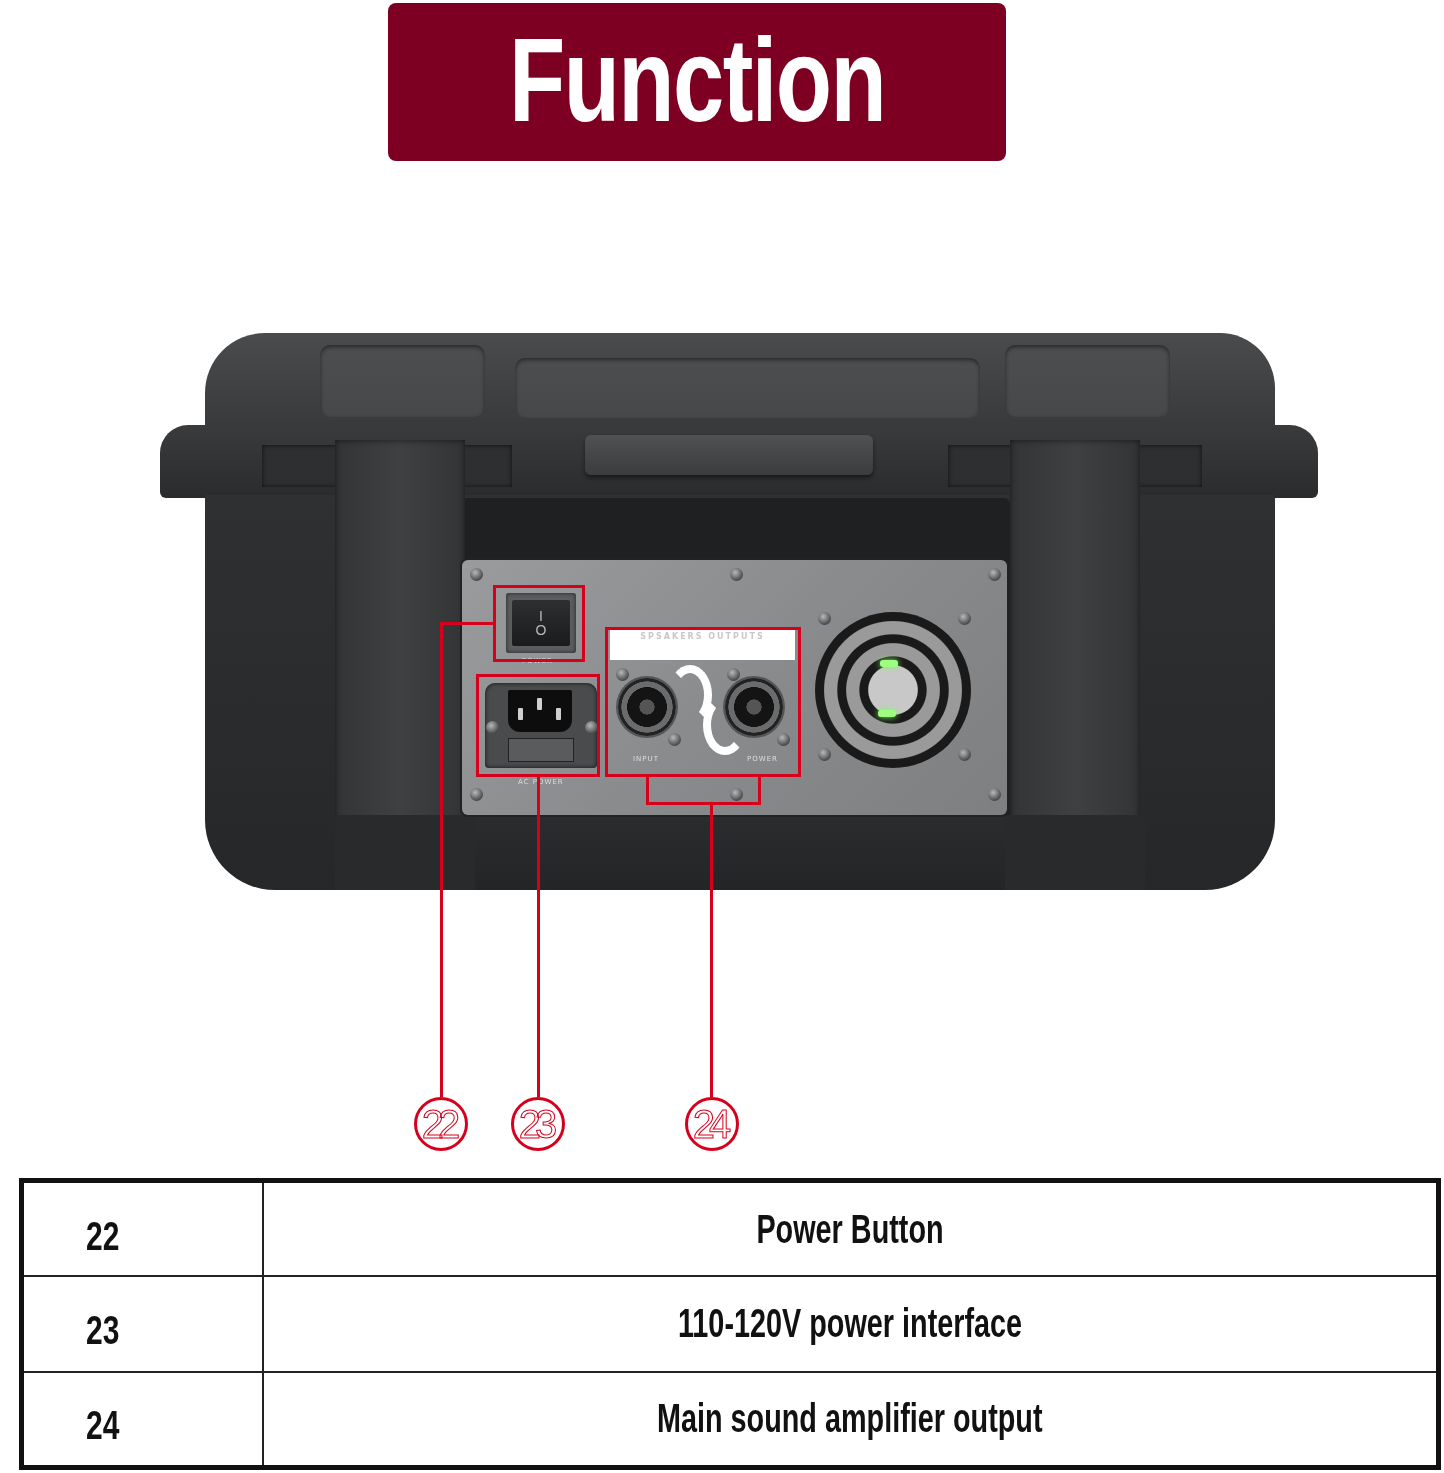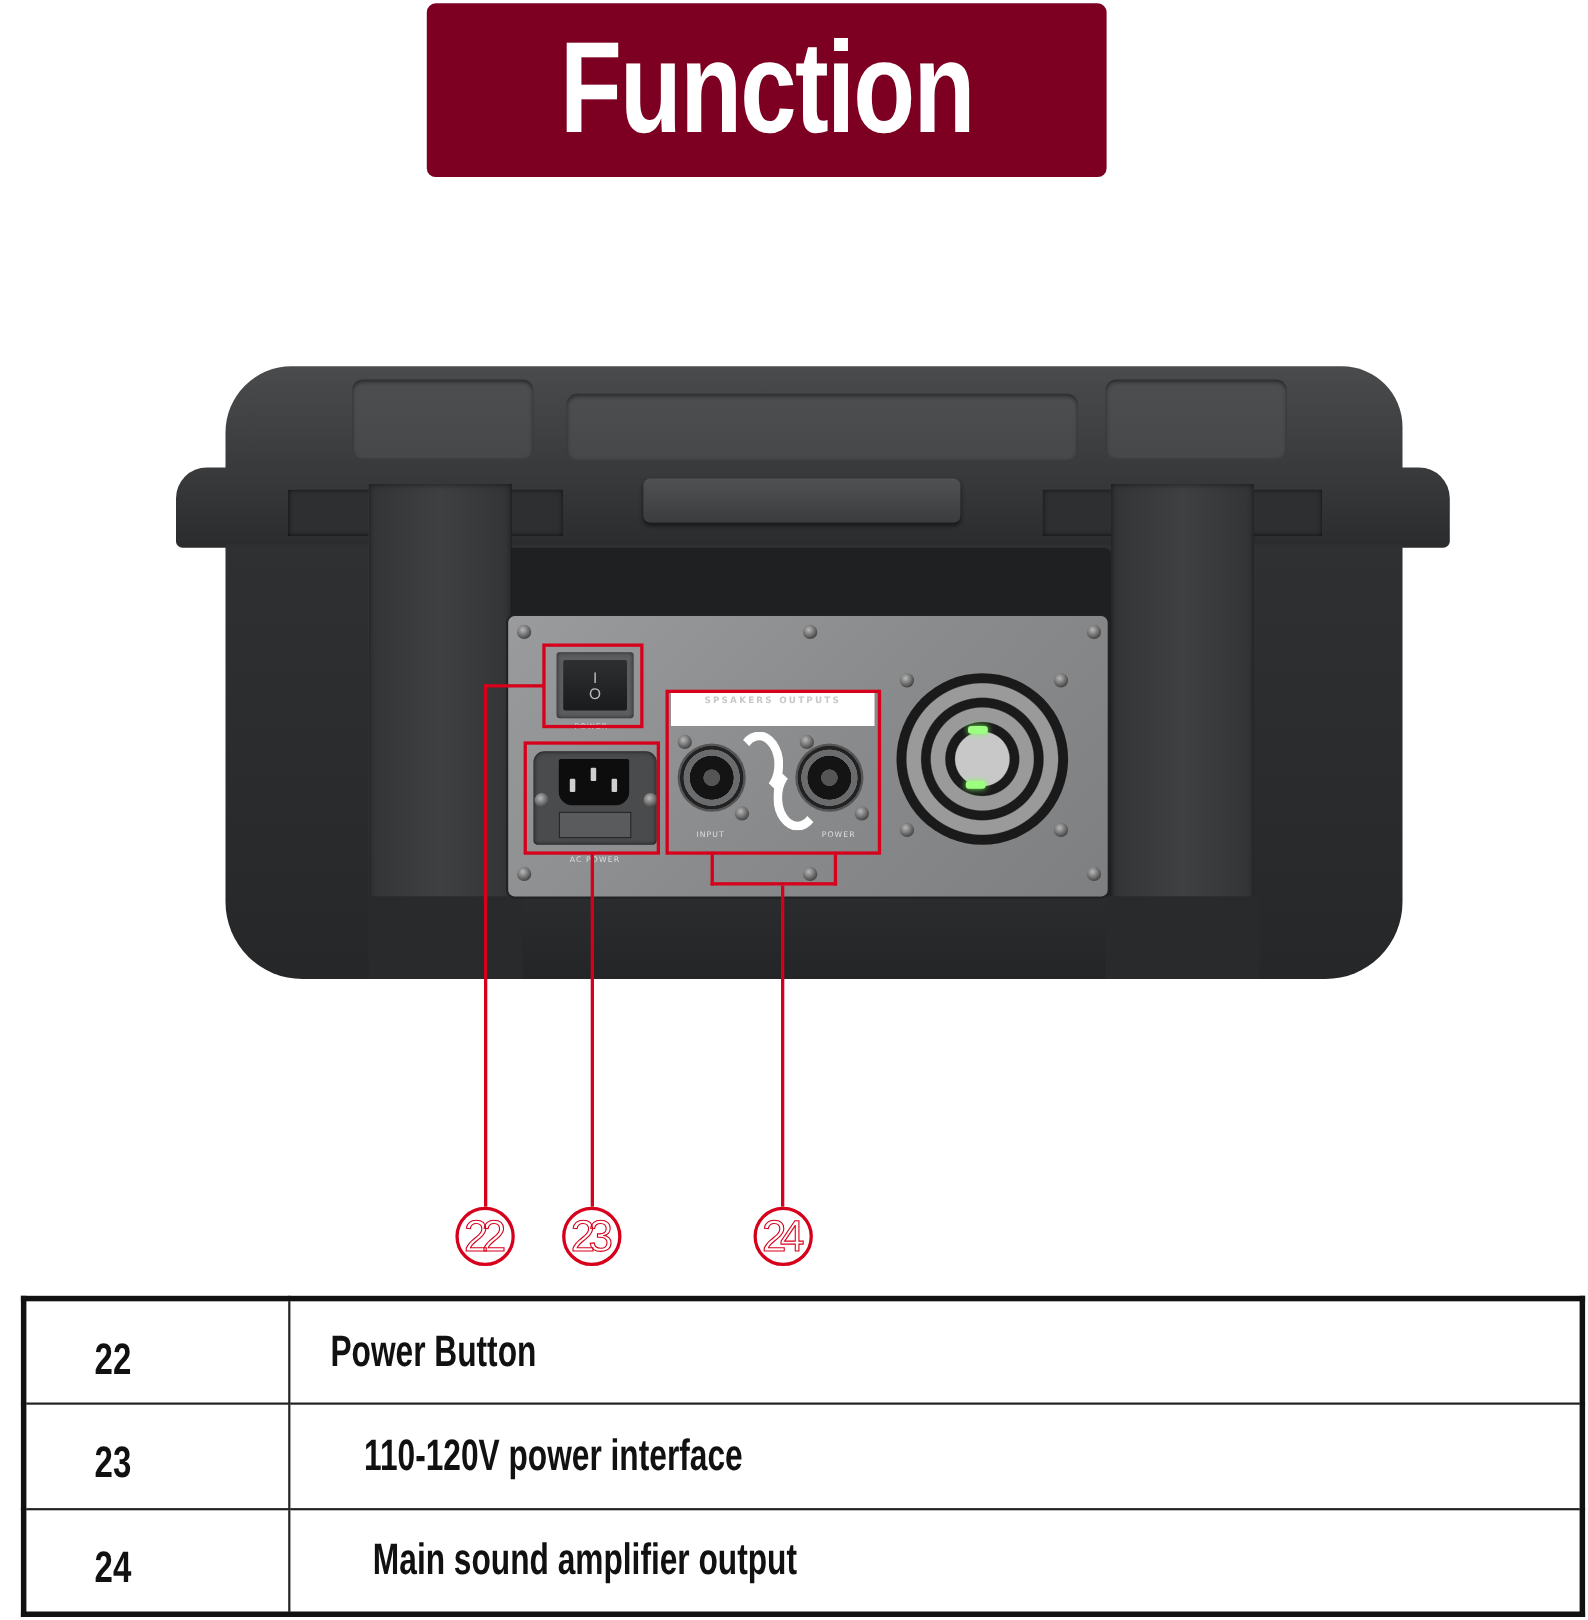--- a/index.html
+++ b/index.html
@@ -129,21 +129,21 @@
     border: 5px solid #111; border-collapse: collapse;
   }
   .spec-table td { border: 2px solid #222; vertical-align: middle; }
   .spec-table tr { height: 32%; }
   .col-num {
     width: 241px; font-weight: 700; font-size: 40px; color: #111; padding-left: 62px;
     padding-top: 14px;
   }
   .col-num span, .col-desc span { display: inline-block; transform: scaleX(0.75); transform-origin: left center; }
   .col-desc {
-    font-weight: 700; font-size: 40px; color: #111; 
+    font-weight: 700; font-size: 40px; color: #111; text-align: center;
   }
   .col-desc span { transform-origin: center center; transform: scaleX(0.72); }
 </style>
 </head>
 <body>
 
 <div class="banner">
   <span class="banner-text">Function</span>
 </div>
 

